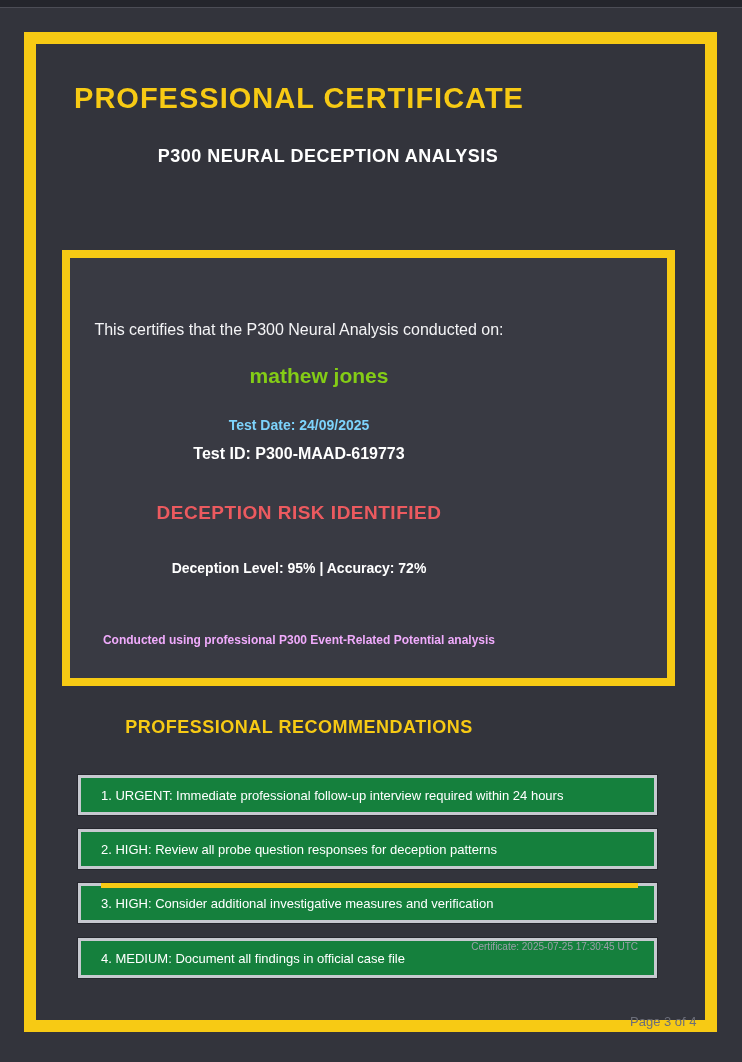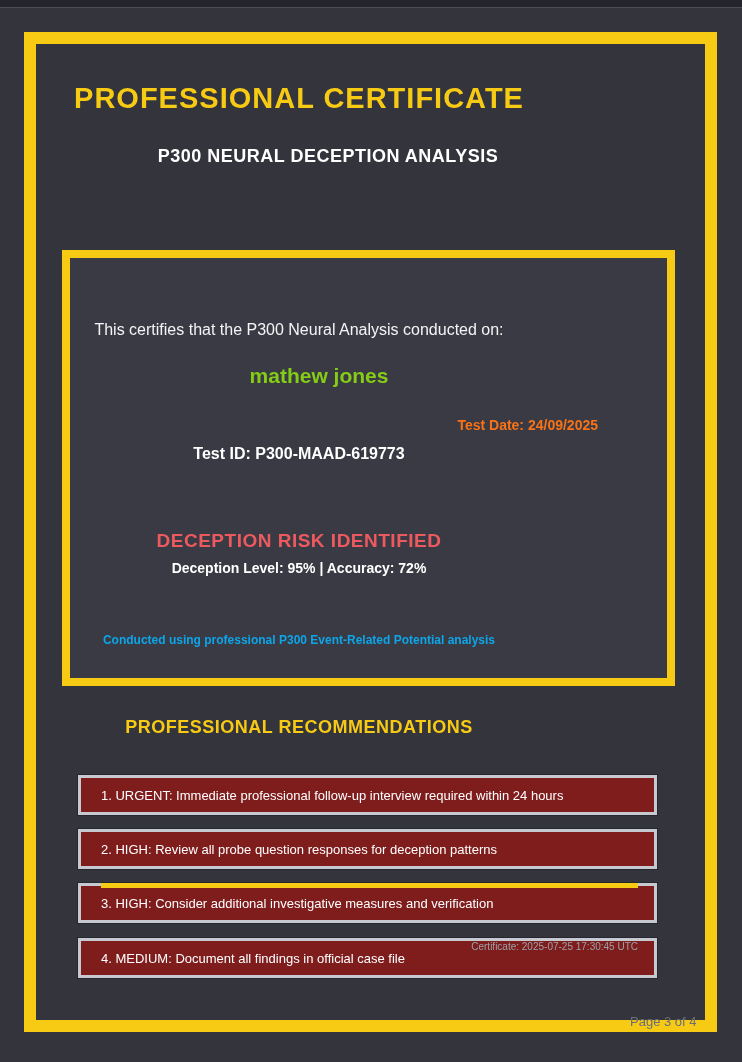--- a/index.html
+++ b/index.html
@@ -68,64 +68,63 @@
     top: 364px;
     font-size: 21px;
     font-weight: bold;
     color: #84cc16;
     margin-left: 20px;
   }
   .test-date {
     top: 417px;
     font-size: 14px;
     font-weight: bold;
-    color: #f97316;
-    text-align: right;
+    color: #7dd3fc;
   }
   .test-id {
     top: 445px;
     font-size: 16px;
     font-weight: bold;
     color: #ffffff;
   }
   .risk-status {
-    top: 530px;
+    top: 502px;
     font-size: 19px;
     font-weight: bold;
     letter-spacing: 0.5px;
     color: #ec5a5f;
   }
   .metrics {
     top: 560px;
     font-size: 14px;
     font-weight: bold;
     color: #ffffff;
   }
   .method-note {
     top: 633px;
     font-size: 12px;
     font-weight: bold;
-    color: #0ea5e9;
+    color: #f0abfc;
   }
   .rec-title {
     top: 717px;
     font-size: 18px;
     font-weight: bold;
     letter-spacing: 0.5px;
     color: #f7ca14;
   }
   .rec-box {
     position: absolute;
     left: 78px;
     width: 579px;
     height: 40px;
     box-sizing: border-box;
     border: 3px solid #c7c9d0;
     outline: 1px solid #26272e;
-    background: #7f1d1d;
+    background: #15803d;
     display: flex;
     align-items: center;
     padding-left: 20px;
   }
   .rec-box .rec-label {
     font-size: 13px;
     color: #ffffff;
   }
   #rec-box-1 { top: 775px; }
   #rec-box-2 { top: 829px; }

